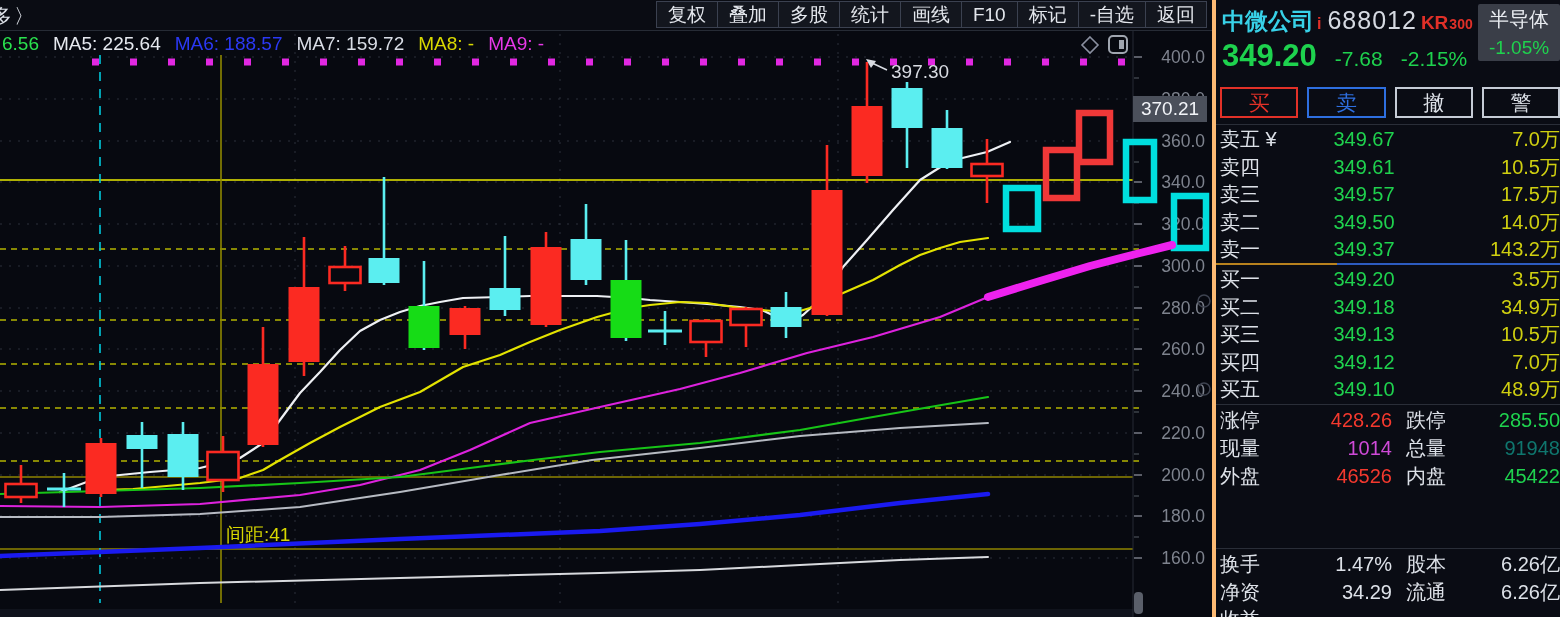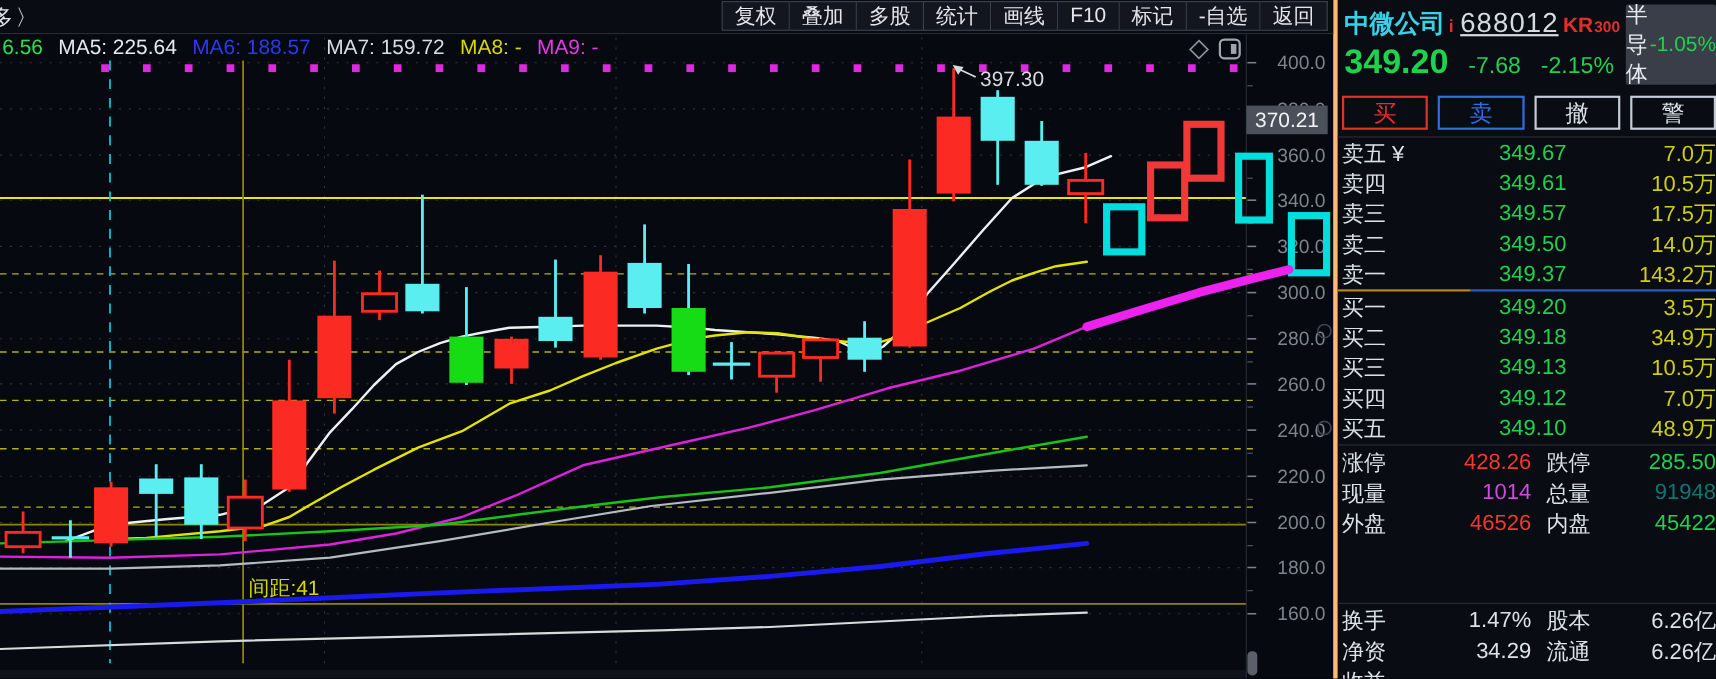--- a/index.html
+++ b/index.html
@@ -15,41 +15,41 @@
         background:#13161e;display:flex;align-items:center;cursor:default;}
   .tool:first-child{border-left:1px solid #3b4150;}
   .ma-header{position:absolute;left:2px;top:33px;font-size:19px;z-index:4;white-space:nowrap;}
   .ma-header span{margin-right:14px;}
   
   #panel{position:absolute;left:1212px;top:0;width:348px;height:617px;background:#0a0c14;border-left:4px solid #fdba74;}
   .p-header{position:absolute;left:0;top:0;width:348px;height:82px;}
   .ph-line1{position:absolute;left:6px;top:6px;display:flex;align-items:baseline;}
   .stock-name{color:#38d2e8;font-size:23px;font-weight:bold;}
   .info-i{color:#e03028;font-size:16px;font-weight:bold;margin:0 6px 0 3px;}
-  .stock-code{color:#d6dae2;font-size:25px;letter-spacing:1px;text-decoration:underline;}
+  .stock-code{color:#d6dae2;font-size:25px;letter-spacing:1px;}
   .kr{color:#e03028;font-size:19px;font-weight:bold;margin-left:4px;}
   .kr-num{color:#e03028;font-size:14px;font-weight:bold;margin-left:1px;}
-  .sector-box{position:absolute;right:4px;top:4px;width:82px;height:73px;background:#3a3e48;border-radius:2px;
-              display:flex;flex-direction:row;align-items:center;justify-content:space-around;}
+  .sector-box{position:absolute;right:4px;top:4px;width:82px;height:57px;background:#3a3e48;border-radius:2px;
+              display:flex;flex-direction:column;align-items:center;justify-content:space-around;}
   .sector-name{color:#e8ebf0;font-size:20px;}
   .sector-pct{color:#1fd24e;font-size:19px;}
   .ph-line2{position:absolute;left:6px;top:38px;display:flex;align-items:baseline;}
   .big-price{color:#1ed24e;font-size:31px;font-weight:bold;}
   .chg{color:#1ed24e;font-size:21px;margin-left:18px;}
   .p-btns{position:absolute;left:4px;top:87px;width:340px;height:31px;display:flex;gap:9px;}
   .tbtn{flex:1;border:2px solid;display:flex;align-items:center;justify-content:center;
         font-size:21px;background:transparent;cursor:default;}
   .divider{position:absolute;left:0;width:348px;height:0;border-top:1px solid #2a2e38;}
   .mid-div{position:absolute;left:0;top:263px;width:348px;height:2px;}
   .mid-div .o{position:absolute;left:0;top:0;width:121px;height:2px;background:#b8821e;}
   .mid-div .b{position:absolute;left:121px;top:0;width:227px;height:2px;background:#2d5cc0;}
   .orow{display:grid;grid-template-columns:84px 120px 1fr;height:27.5px;align-items:center;
         font-size:20px;padding:0 4px;}
   .orow .lab{color:#dde1e8;}
-  .orow .price{text-align:right;color:#1fd24e;}
+  .orow .price{text-align:center;color:#1fd24e;}
   .orow .vol{text-align:right;color:#cfcf10;}
   .srow{display:grid;grid-template-columns:66px 106px 84px 1fr;height:28px;align-items:center;
         font-size:20px;padding:0 4px;}
   .srow .lab{color:#dde1e8;}
   .srow .val{text-align:right;}
   .srow .lab2{color:#dde1e8;padding-left:14px;}
   #asks{position:absolute;left:0;top:126px;width:348px;}
   #bids{position:absolute;left:0;top:266px;width:348px;}
   #stats1{position:absolute;left:0;top:406px;width:348px;}
   #stats2{position:absolute;left:0;top:550px;width:348px;}

